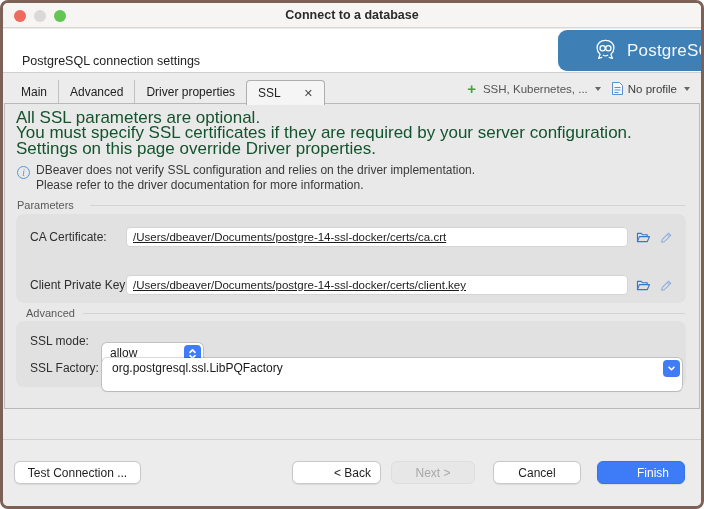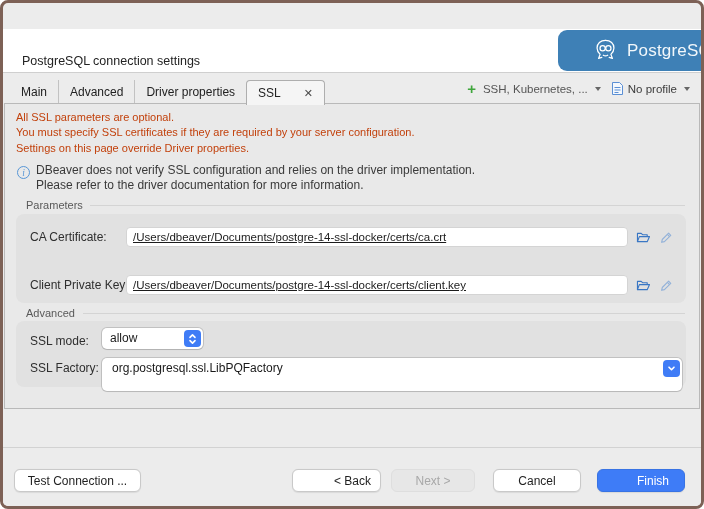--- a/index.html
+++ b/index.html
@@ -44,22 +44,22 @@
   .tabbar-right { position:absolute; right:7px; bottom:8px; display:flex;
                   align-items:center; gap:4px; font-size:11.5px; color:#555; }
   .plus { color:#3fa63c; font-size:15px; font-weight:bold; margin-right:3px; line-height:1; }
   .caret { width:0; height:0; border-left:3.5px solid transparent;
            border-right:3.5px solid transparent; border-top:4px solid #666; margin:0 3px; }
   .profile-label { color:#3c3c3c; }
 
   
   .content { position:absolute; top:100px; left:1px; right:1px; height:306px;
              background:#e9e9e9; border:1px solid #b9b9b9; }
-  .notes { position:absolute; left:11px; top:6px; font-size:11px;
-           line-height:15.3px; color:#c2410c; }
+  .notes { position:absolute; left:11px; top:6px; font-size:17px;
+           line-height:15.3px; color:#14532d; }
   .info-row { position:absolute; left:12px; top:59px; display:flex; }
   .info-icon { flex:none; width:13px; height:13px; margin-top:3px;
                border:1.2px solid #5796d6; border-radius:50%; color:#5796d6;
                font-size:9.5px; line-height:12px; text-align:center;
                font-family:"Liberation Serif", serif; font-style:italic; }
   .info-lines { margin-left:6px; font-size:12px; line-height:15.3px; color:#3a3a3a; }
 
   .group-label { position:absolute; font-size:11px; color:#595959; background:transparent; }
   .group-line { position:absolute; height:1px; background:#d4d4d4; right:14px; }
   .group-box { position:absolute; left:11px; right:13px; background:#e1e1e1; border-radius:8px; }
@@ -68,52 +68,60 @@
 
   .field-row { position:absolute; left:0; right:0; height:20px; }
   .field-label { position:absolute; left:14px; top:3px; font-size:12px; color:#2e2e2e; }
   .field-input { position:absolute; left:110px; right:58px; top:0; height:20px;
                  background:#fff; border:1px solid #d4d4d4; border-radius:4px;
                  font-size:11.5px; color:#1c1c1c; padding:0 6px;
                  font-family:"Liberation Sans", sans-serif;text-decoration:underline; }
   .row-icon { position:absolute; top:3px; }
   .i-folder { right:35px; } .i-pencil { right:13px; }
 
-  .popup { position:absolute; left:86px; top:7px; width:101px; height:21px;
+  .popup { position:absolute; left:86px; top:22px; width:101px; height:21px;
            background:#fff; border-radius:5px;
            box-shadow:0 0 0 1px rgba(0,0,0,.14), 0 1px 1px rgba(0,0,0,.08); }
   .popup-text { line-height:21px; padding-left:8px; font-size:12px; color:#1a1a1a; }
   .blue-btn { position:absolute; right:2px; top:2px; width:17px; height:17px;
               background:#3f7cf6; border-radius:4px;
               display:flex; align-items:center; justify-content:center; }
   .combo { position:absolute; left:86px; right:4px; top:37px; height:33px;
            background:#fff; border-radius:5px;
            box-shadow:0 0 0 1px rgba(0,0,0,.14), 0 1px 1px rgba(0,0,0,.08); }
   .combo-text { line-height:21px; padding-left:10px; font-size:12px; color:#1a1a1a;
                 white-space:nowrap; overflow:hidden; }
 
   
-  .footer { position:absolute; left:0; right:0; bottom:0; height:59px;
+  .footer { position:absolute; left:0; right:0; bottom:0; height:67px;
             border-top:1px solid #d2d2d2; background:#ececec; }
   .btn { position:absolute; top:21px; height:23px; border-radius:6px; font-size:12px;
          font-family:"Liberation Sans", sans-serif; color:#1f1f1f; background:#fff;
          border:1px solid #c9c9c9; box-shadow:0 0.5px 1px rgba(0,0,0,.08); }
   .btn-test   { left:11px;  width:127px; }
   .btn-back   { left:289px; width:89px;padding-left:32px; }
   .btn-next   { left:388px; width:84px; background:#e7e7e7; border:1px solid #dedede;
                 color:#a8a8a8; box-shadow:none; }
   .btn-cancel { left:490px; width:88px; }
   .btn-finish { left:594px; width:88px; background:#3e7cf7; border:1px solid #3873e4;
                 color:#fff;padding-left:24px; }
 </style>
 </head>
 <body>
 
 <div class="frame">
 
+  <div class="titlebar">
+    <div class="lights">
+      <span class="light red"></span>
+      <span class="light gray"></span>
+      <span class="light green"></span>
+    </div>
+    <div class="title">Connect to a database</div>
+  </div>
 
   <div class="header">
     <div class="header-sub">PostgreSQL connection settings</div>
     <div class="logo">
       <svg width="27" height="27" viewBox="0 0 32 32">
         <g fill="none" stroke="#ffffff" stroke-width="1.5" stroke-linecap="round" stroke-linejoin="round">
           <path d="M16 4c6 0 10 3.8 10 9 0 3.8-1.8 5.8-3.6 7.6l1.8 4.8-3.8-1.2"></path>
           <path d="M16 4C10 4 6 7.8 6 13c0 3.8 1.8 5.8 3.6 7.6l-1.8 4.8 3.8-1.2"></path>
           <circle cx="12.6" cy="13.4" r="3.1"></circle>
           <circle cx="19.4" cy="13.4" r="3.1"></circle>
@@ -164,21 +172,21 @@
     </div>
 
     <div class="info-row">
       <span class="info-icon">i</span>
       <div class="info-lines">
         <div>DBeaver does not verify SSL configuration and relies on the driver implementation.</div>
         <div>Please refer to the driver documentation for more information.</div>
       </div>
     </div>
 
-    <div class="group-label" style="left:21px; top:95px;">Parameters</div>
+    <div class="group-label" style="left:12px; top:95px;">Parameters</div>
     <div class="group-line" style="left:85px; top:101px;"></div>
 
     <div class="group-box box-params">
       <div class="field-row" style="top:13px;">
         <span class="field-label">CA Certificate:</span>
         <input class="field-input" type="text" value="/Users/dbeaver/Documents/postgre-14-ssl-docker/certs/ca.crt" style="">
         <span class="row-icon i-folder">
           <svg width="15" height="13" viewBox="0 0 16 14">
               <g fill="none" stroke="#3a77c4" stroke-width="1.2" stroke-linejoin="round">
             <path d="M1.5 11.5v-9h4l1.5 1.5h5v2"></path>

